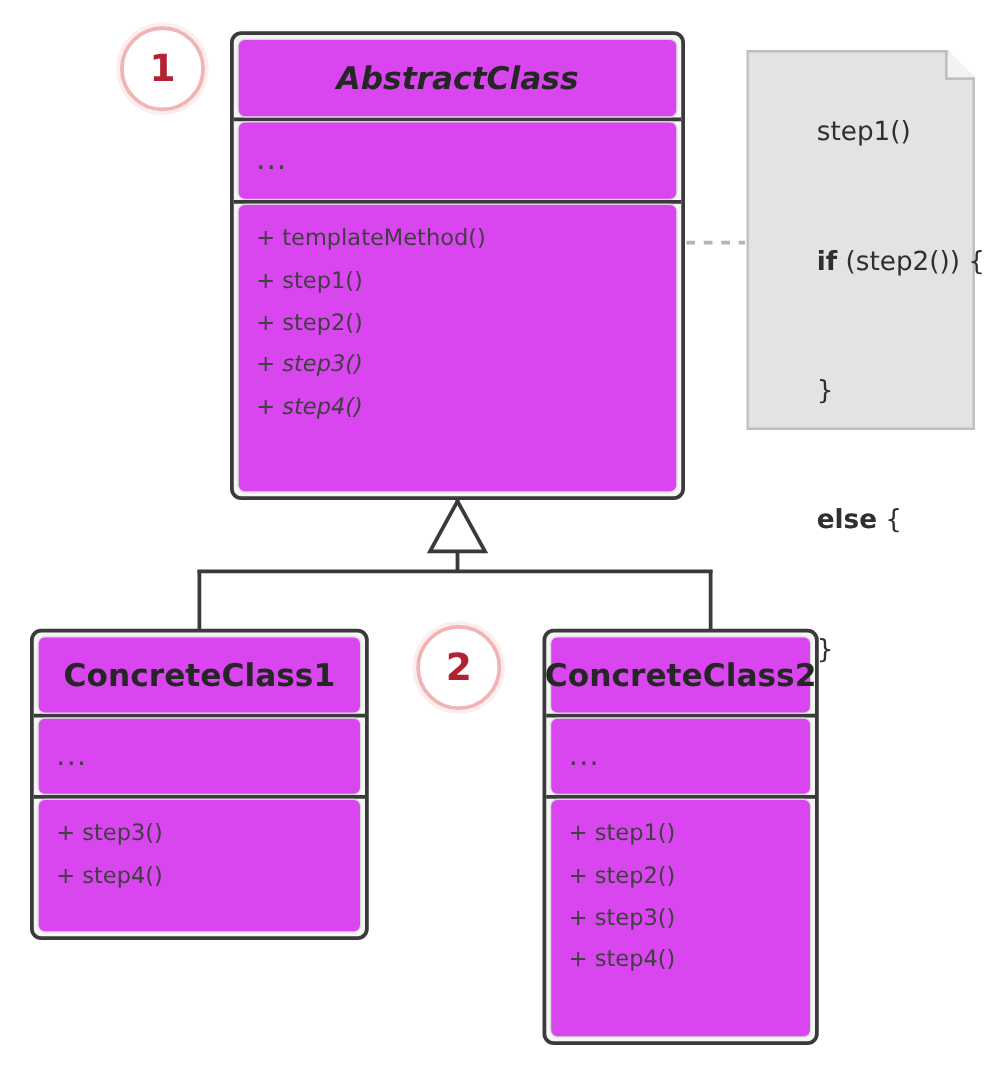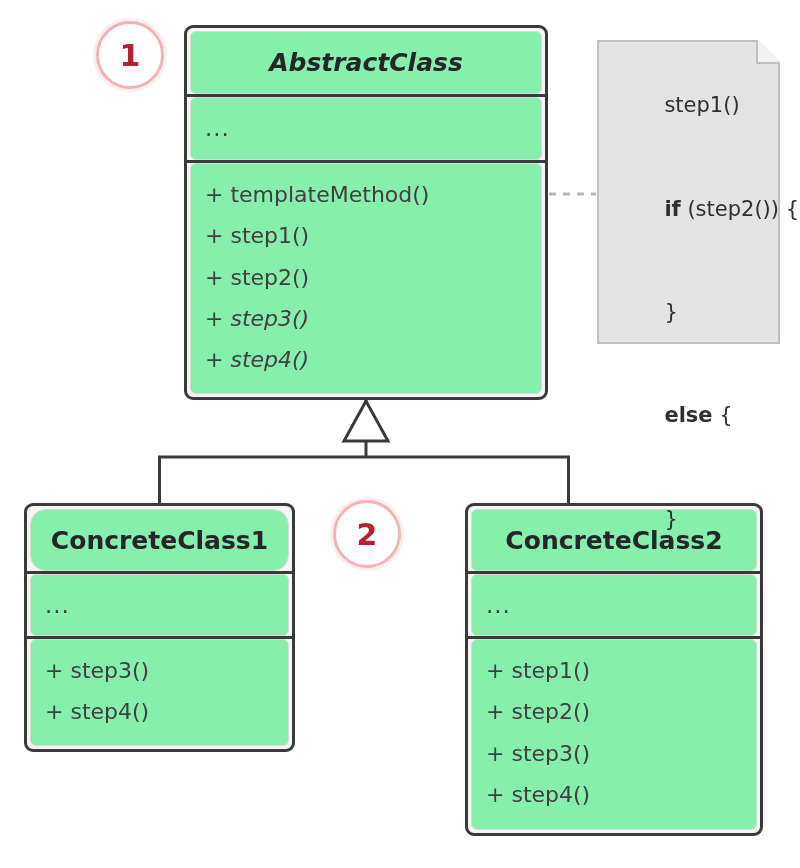--- a/index.html
+++ b/index.html
@@ -37,21 +37,21 @@
     box-sizing: border-box;
     background: #f5f5f5;
     border: 3px solid #3a3a3a;
     border-radius: 9px;
     padding: 3px;
     display: flex;
     flex-direction: column;
   }
   .compartment {
     box-sizing: border-box;
-    background: #86efac;
+    background: #d946ef;
     border: 1px solid #d9d9d9;
     border-radius: 6px;
     position: relative;
   }
   .divider {
     height: 3px;
     background: #3a3a3a;
     margin: 0 -3px;
     flex: 0 0 auto;
   }
@@ -81,21 +81,21 @@
     letter-spacing: 1px;
   }
 
   .ops-compartment {
     padding: 10px 0 10px 14px;
     display: flex;
     flex-direction: column;
     justify-content: flex-start;
   }
   .op {
-    font-size: 22px;
+    font-size: 18px;
     color: #3f3f3f;
     line-height: 1.88;
     white-space: nowrap;
   }
   .op.abstract-op {
     font-style: italic;
   }
 
   
   #abstract-class {
@@ -107,30 +107,29 @@
   #abstract-class .class-name { height: 63px; flex: 0 0 63px; }
   #abstract-class .attr-compartment { height: 63px; flex: 0 0 63px; }
   #abstract-class .ops-compartment { flex: 1 1 auto; }
 
   #concrete-class-1 {
     left: 24px;
     top: 503px;
     width: 271px;
     height: 249px;
   }
-  #concrete-class-1 .class-name { height: 62px; flex: 0 0 62px; border-radius: 16px; }
+  #concrete-class-1 .class-name { height: 62px; flex: 0 0 62px; }
   #concrete-class-1 .attr-compartment { height: 62px; flex: 0 0 62px; }
   #concrete-class-1 .ops-compartment { flex: 1 1 auto; }
 
   #concrete-class-2 {
     left: 434px;
     top: 503px;
-    width: 298px;
+    width: 221px;
     height: 333px;
-    margin-left: 31px;
   }
   #concrete-class-2 .class-name { height: 62px; flex: 0 0 62px; }
   #concrete-class-2 .attr-compartment { height: 62px; flex: 0 0 62px; }
   #concrete-class-2 .ops-compartment { flex: 1 1 auto; }
 
   
   #code-note {
     position: absolute;
     left: 597px;
     top: 40px;
@@ -158,21 +157,21 @@
   .note-fold-line {
     position: absolute;
     right: 0;
     top: 0;
     width: 24px;
     height: 24px;
   }
   .note-body {
     position: absolute;
     inset: 0;
-    padding: 14px 0 0 14px;
+    padding: 14px 0 0 3px;
     box-sizing: border-box;
   }
   .code-line {
     font-size: 21px;
     color: #2f2f2f;
     line-height: 1.64;
     white-space: pre;
   }
   .code-line .kw {
     font-weight: bold;

